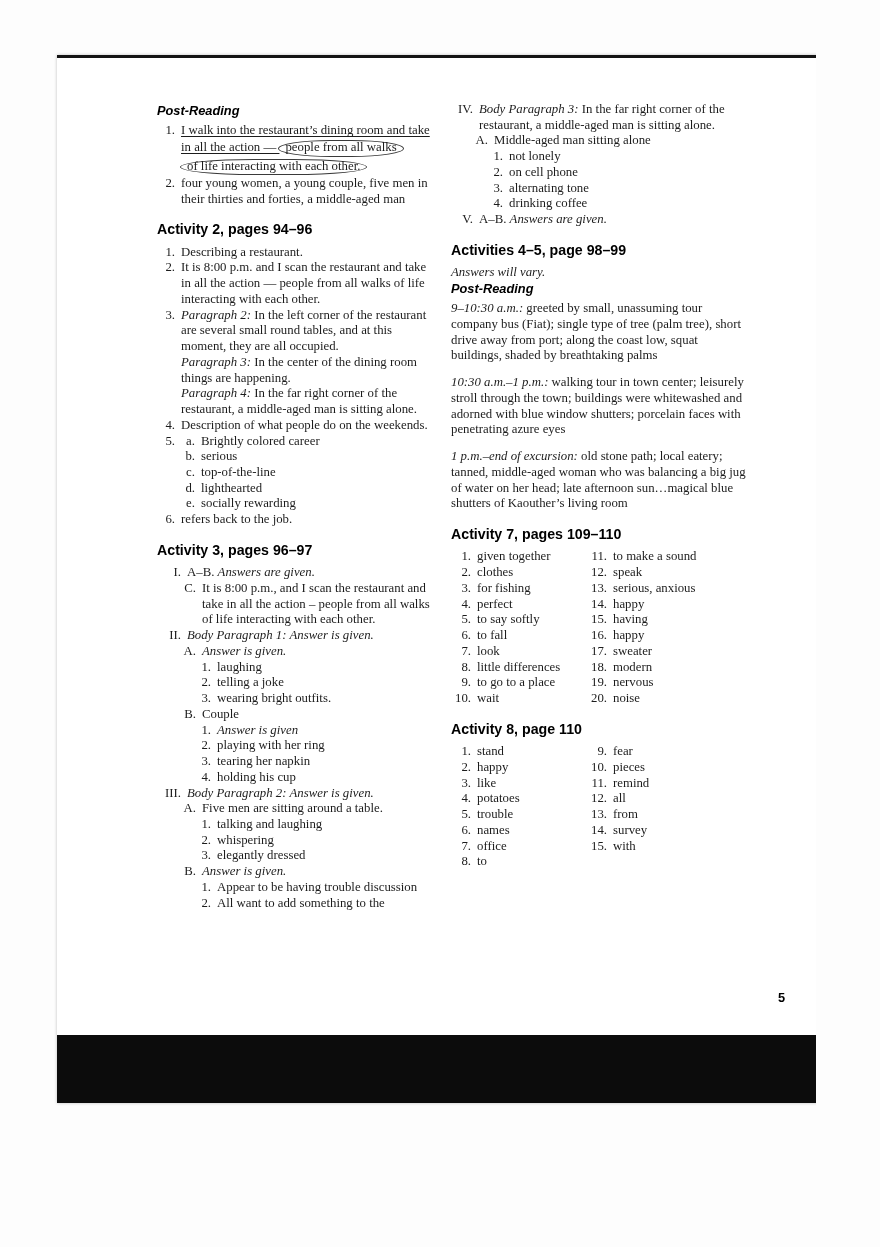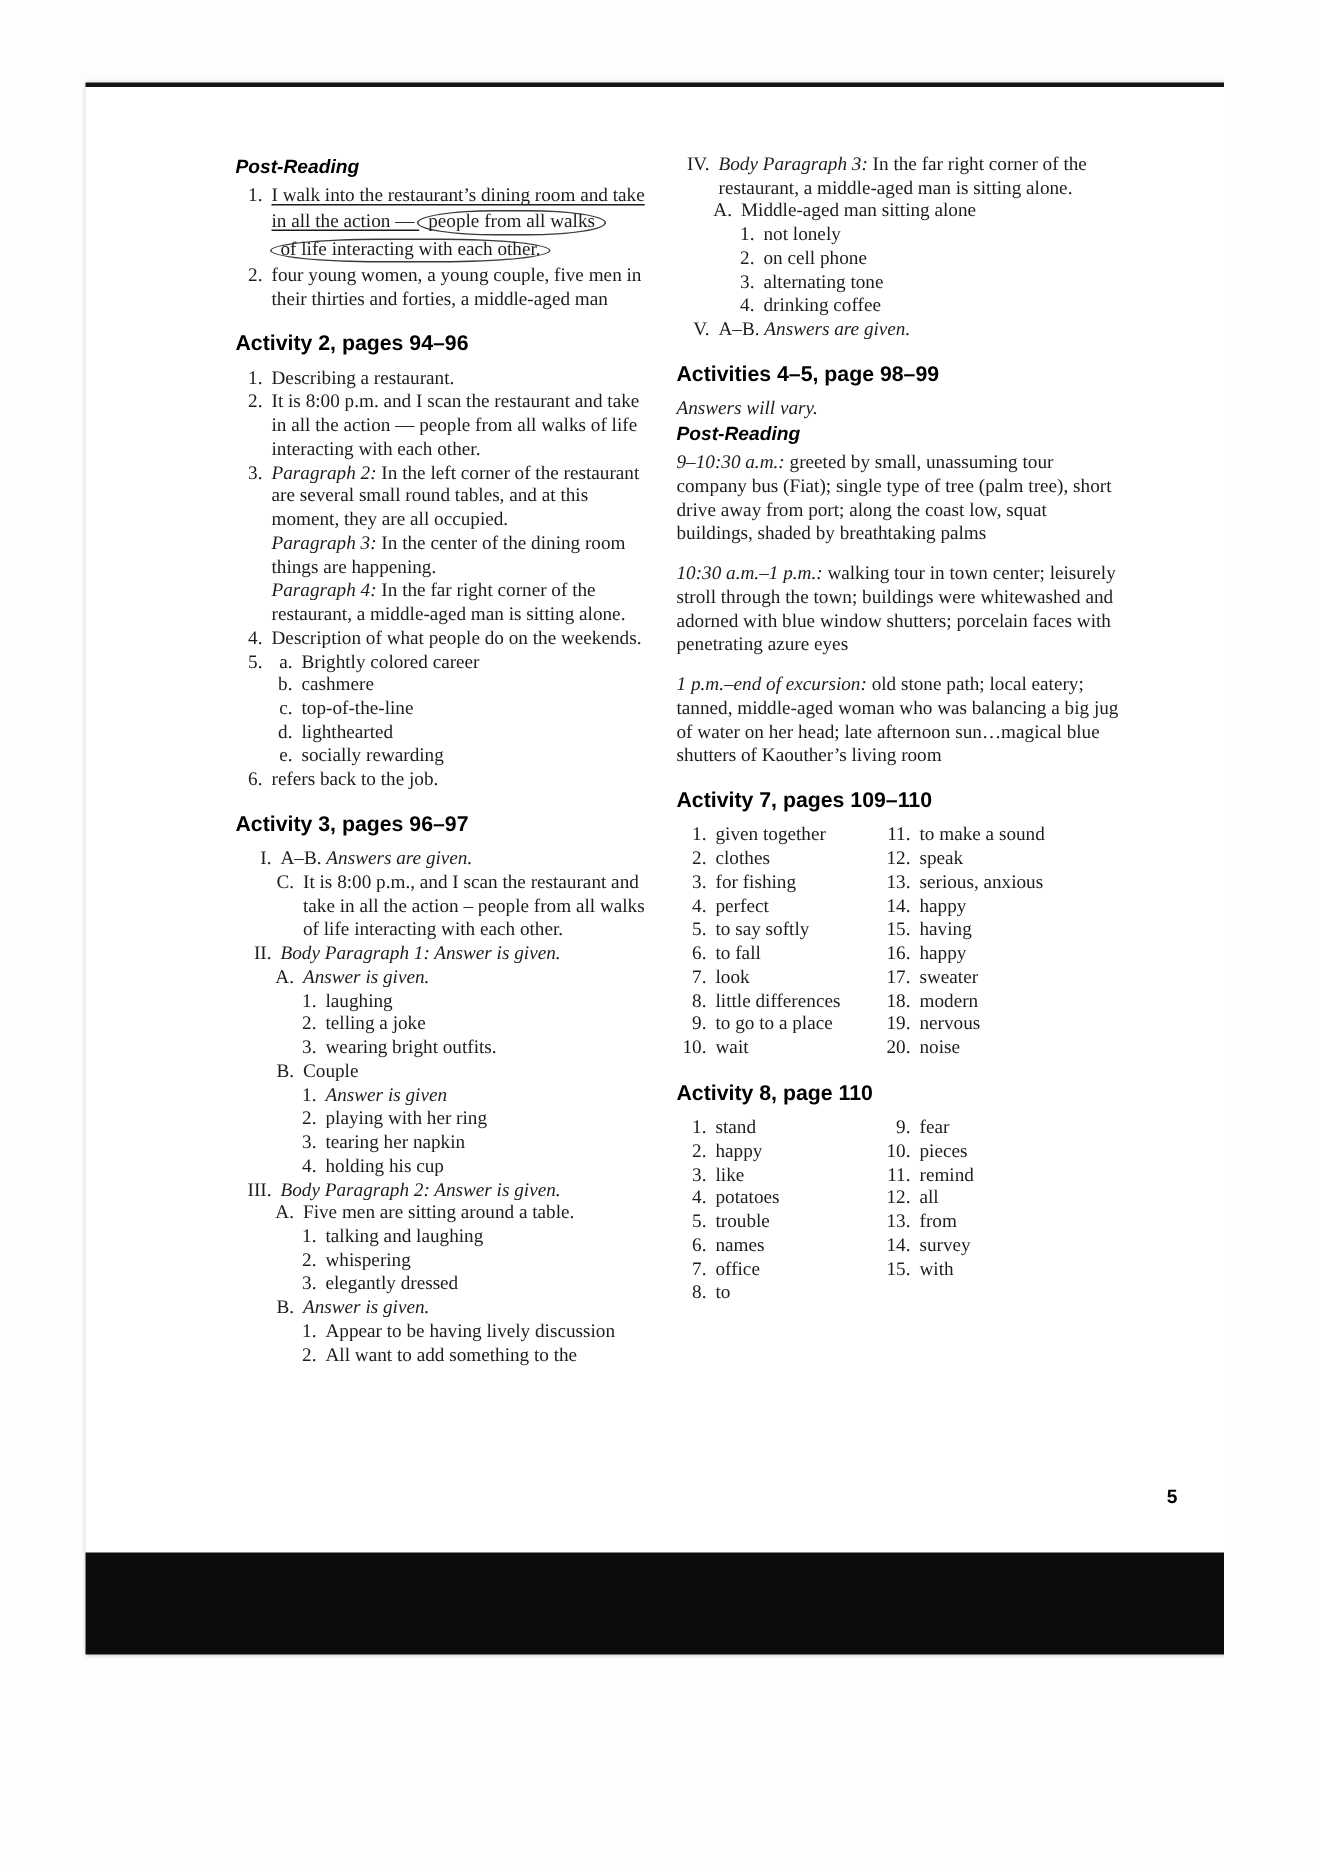--- a/index.html
+++ b/index.html
@@ -124,21 +124,21 @@
           </div>
         <div class="list">
             <div class="row">
               <span class="marker" style="width: 18px;">5.</span>
               <span class="marker" style="width: 14px;">a.</span>
               <span class="txt"><span class="seg-t">Brightly colored career</span></span>
             </div>
             <div class="row">
               <span class="marker" style="width: 18px;"></span>
               <span class="marker" style="width: 14px;">b.</span>
-              <span class="txt"><span class="seg-t">cashmere</span></span>
+              <span class="txt"><span class="seg-t">serious</span></span>
             </div>
             <div class="row">
               <span class="marker" style="width: 18px;"></span>
               <span class="marker" style="width: 14px;">c.</span>
               <span class="txt"><span class="seg-t">top-of-the-line</span></span>
             </div>
             <div class="row">
               <span class="marker" style="width: 18px;"></span>
               <span class="marker" style="width: 14px;">d.</span>
               <span class="txt"><span class="seg-t">lighthearted</span></span>
@@ -225,21 +225,21 @@
             <div class="row" style="padding-left: 30px;">
               <span class="marker" style="width: 24px;">3.</span>
               <span class="txt"><span class="seg-t">elegantly dressed</span></span>
             </div>
             <div class="row" style="padding-left: 15px;">
               <span class="marker" style="width: 24px;">B.</span>
               <span class="txt"><span class="seg-it">Answer is given.</span></span>
             </div>
             <div class="row" style="padding-left: 30px;">
               <span class="marker" style="width: 24px;">1.</span>
-              <span class="txt"><span class="seg-t">Appear to be having lively discussion</span></span>
+              <span class="txt"><span class="seg-t">Appear to be having trouble discussion</span></span>
             </div>
             <div class="row" style="padding-left: 30px;">
               <span class="marker" style="width: 24px;">2.</span>
               <span class="txt"><span class="seg-t">All want to add something to the</span></span>
             </div>
           </div>
       </div>
 
       <div class="col-right">
         <div class="list">

